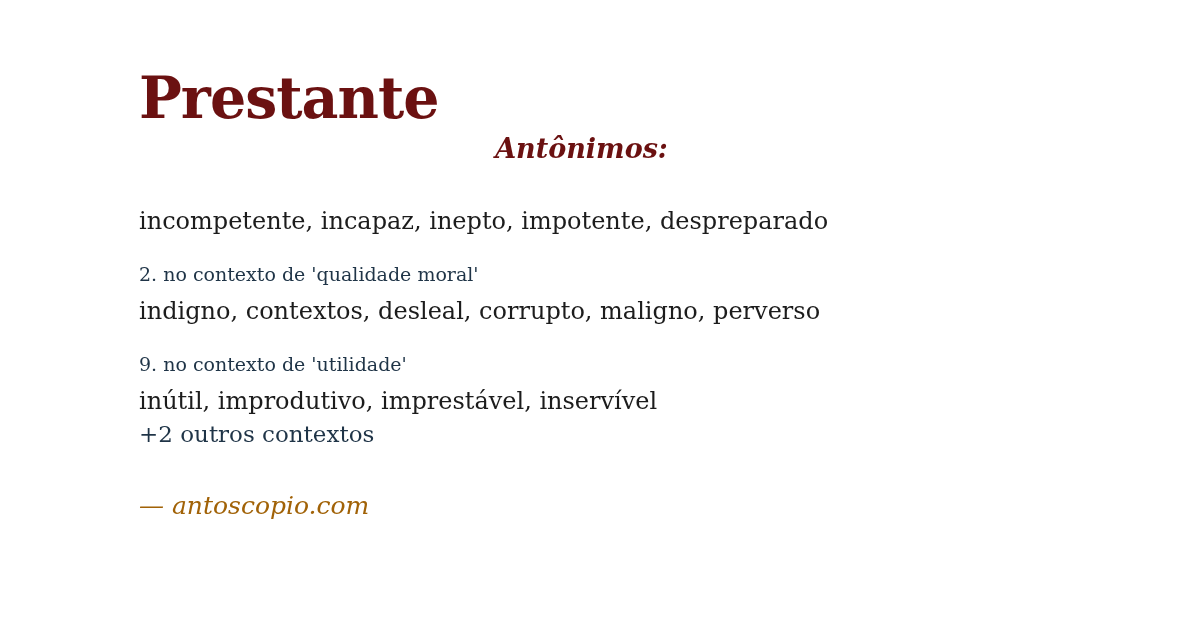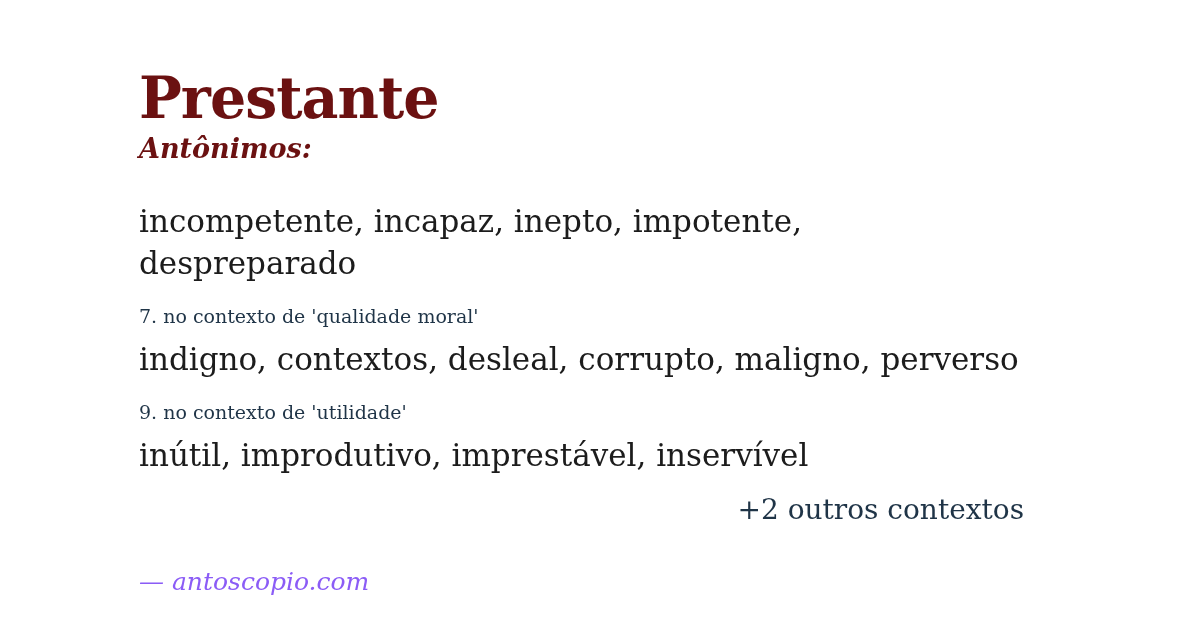--- a/index.html
+++ b/index.html
@@ -30,64 +30,63 @@
     color: var(--accent);
     letter-spacing: -1px;
   }
   .subtitle {
     margin: 10px 0 0 0;
     font-size: 27px;
     line-height: 30px;
     font-weight: 700;
     font-style: italic;
     color: var(--accent);
+    text-align: center;
   }
   .section { margin-top: 36px; }
   .section + .section { margin-top: 20px; }
   .context-label {
     font-size: 19px;
     line-height: 24px;
     color: var(--context);
   }
   .antonym-words {
-    margin-top: 10px;
-    font-size: 31px;
+    margin-top: 4px;
+    font-size: 24px;
     line-height: 42px;
     color: var(--text);
   }
   .more-contexts {
-    margin-top: 22px;
-    font-size: 28px;
+    font-size: 23px;
     line-height: 24px;
     color: var(--context);
-    text-align: right;
   }
   .attribution {
     margin-top: 44px;
     font-size: 25px;
     line-height: 32px;
     font-style: italic;
-    color: #8b5cf6;
+    color: #a16207;
   }
 </style>
 </head>
 <body>
 
 <div class="card">
 
   <h1 class="word-title">Prestante</h1>
 
   <h2 class="subtitle">Antônimos:</h2>
 
   <div class="section">
     <div class="antonym-words">incompetente, incapaz, inepto, impotente, despreparado</div>
   </div>
 
   <div class="section">
-    <div class="context-label">7. no contexto de 'qualidade moral'</div>
+    <div class="context-label">2. no contexto de 'qualidade moral'</div>
     <div class="antonym-words">indigno, contextos, desleal, corrupto, maligno, perverso</div>
   </div>
 
   <div class="section">
     <div class="context-label">9. no contexto de 'utilidade'</div>
     <div class="antonym-words">inútil, improdutivo, imprestável, inservível</div>
   </div>
 
   <div class="more-contexts">+2 outros contextos</div>
 

